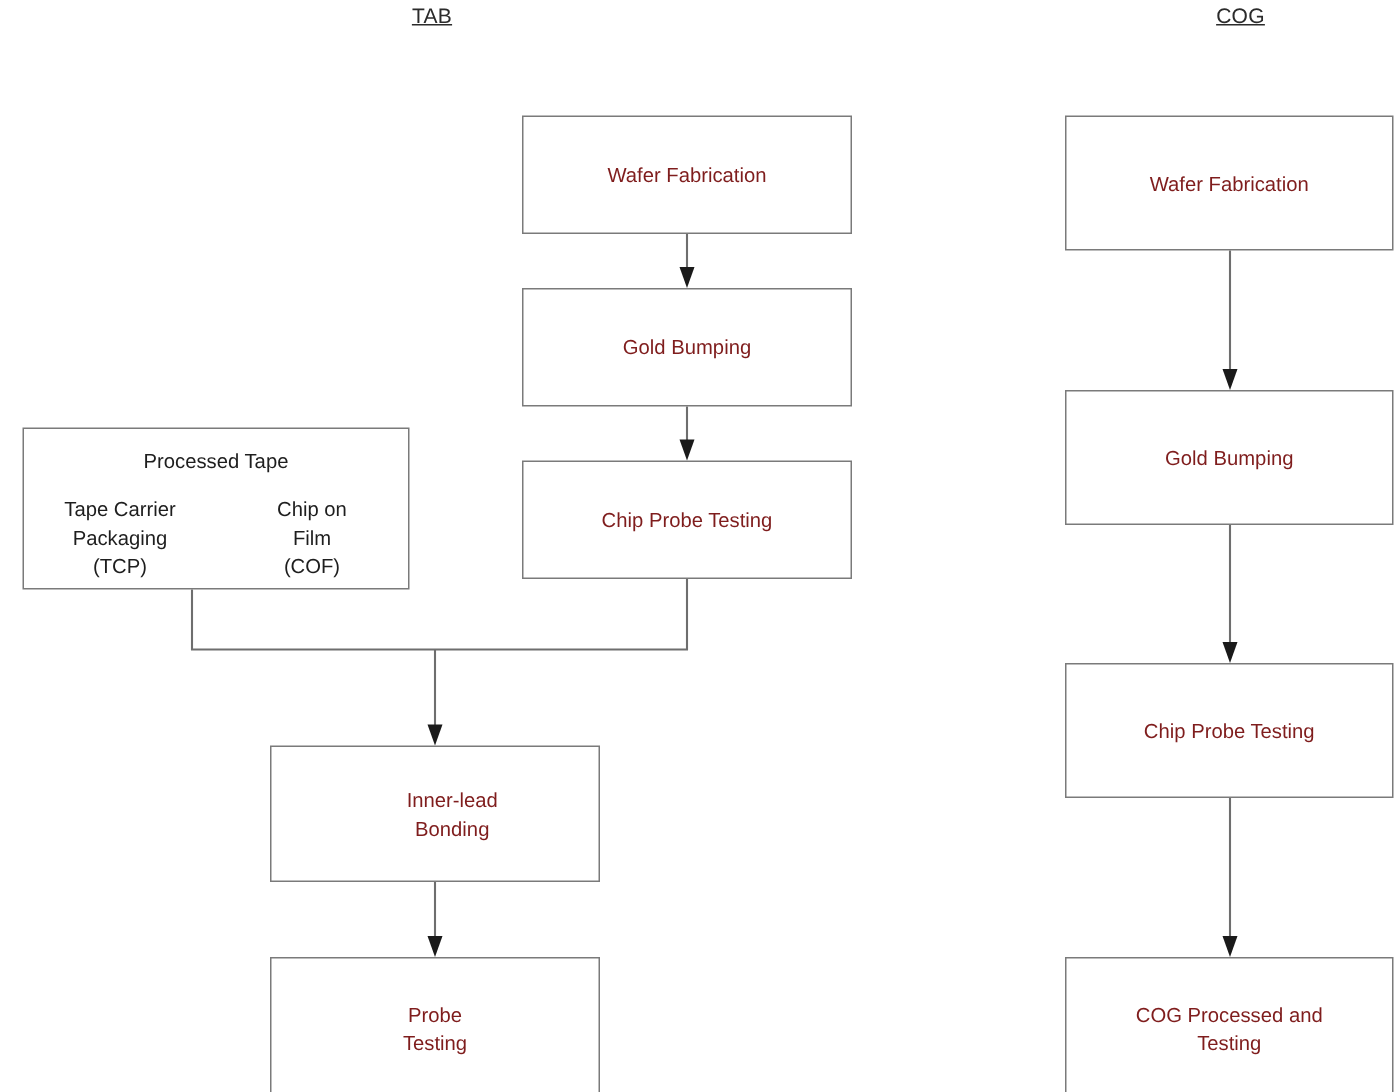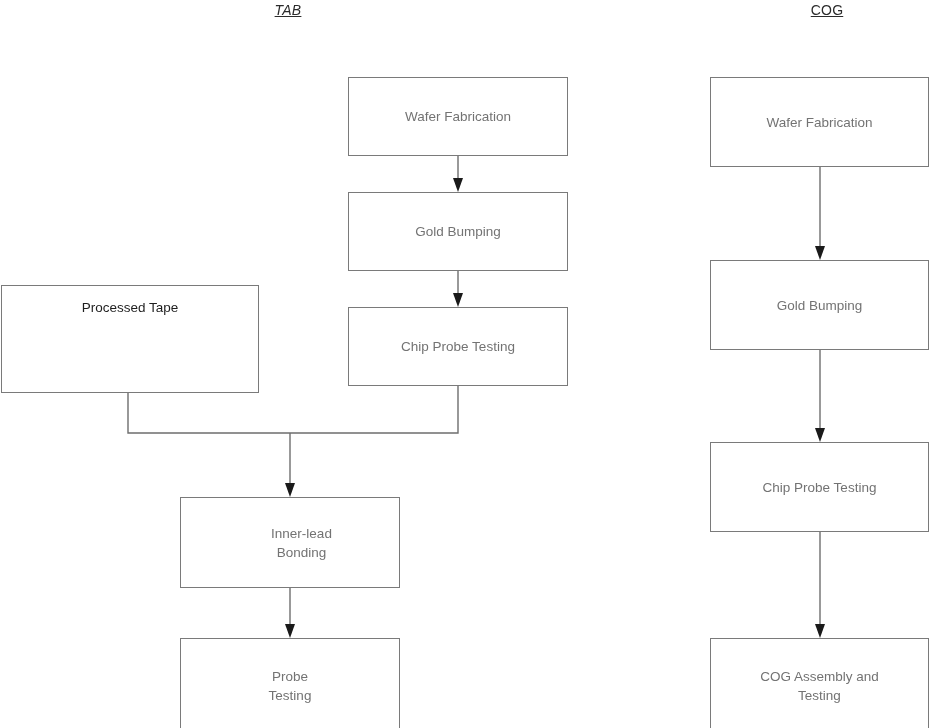--- a/index.html
+++ b/index.html
@@ -36,21 +36,21 @@
     position: absolute;
     box-sizing: border-box;
     border: 1px solid #7a7a7a;
     background: #ffffff;
     display: flex;
     align-items: center;
     justify-content: center;
     text-align: center;
     font-size: 13.5px;
     line-height: 19px;
-    color: #737373;
+    color: #7f1d1d;
   }
   .node .label {
     display: block;
     padding: 0 6px;
     white-space: pre-line;
   }
   
   .node-tape {
     position: absolute;
     box-sizing: border-box;
@@ -100,38 +100,46 @@
   svg.edges polygon.head {
     fill: #1a1a1a;
     stroke: none;
   }
 </style>
 </head>
 <body>
 
 <div id="canvas">
 
-  <div class="col-title" style="left: 248px; top: 2px; width: 80px; font-style: italic;">TAB</div>
+  <div class="col-title" style="left: 248px; top: 2px; width: 80px;">TAB</div>
 
   <div class="col-title" style="left: 787px; top: 2px; width: 80px;">COG</div>
 
   <div class="node" style="left: 348px; top: 77px; width: 220px; height: 79px;">
     <span class="label">Wafer Fabrication</span>
   </div>
 
   <div class="node" style="left: 348px; top: 192px; width: 220px; height: 79px;">
     <span class="label">Gold Bumping</span>
   </div>
 
   <div class="node" style="left: 348px; top: 307px; width: 220px; height: 79px;">
     <span class="label">Chip Probe Testing</span>
   </div>
 
-  <div class="node-tape" style="left: 1px; top: 285px; width: 258px; height: 108px;">
+  <div class="node-tape" style="left: 15px; top: 285px; width: 258px; height: 108px;">
     <div class="tape-header">Processed Tape</div>
+    <div class="tape-cols">
+      <div class="tape-col">Tape Carrier
+Packaging
+(TCP)</div>
+      <div class="tape-col">Chip on
+Film
+(COF)</div>
+    </div>
   </div>
 
   <div class="node" style="left: 180px; top: 497px; width: 220px; height: 91px; padding-left: 23px;">
     <span class="label">Inner-lead
 Bonding</span>
   </div>
 
   <div class="node" style="left: 180px; top: 638px; width: 220px; height: 95px;">
     <span class="label">Probe
 Testing</span>
@@ -143,21 +151,21 @@
 
   <div class="node" style="left: 710px; top: 260px; width: 219px; height: 90px;">
     <span class="label">Gold Bumping</span>
   </div>
 
   <div class="node" style="left: 710px; top: 442px; width: 219px; height: 90px;">
     <span class="label">Chip Probe Testing</span>
   </div>
 
   <div class="node" style="left: 710px; top: 638px; width: 219px; height: 95px;">
-    <span class="label">COG Assembly and
+    <span class="label">COG Processed and
 Testing</span>
   </div>
 
   <svg class="edges" viewBox="0 0 930 728" width="930" height="728">
 
     <g>
       <line x1="458" y1="156" x2="458" y2="184"></line>
       <polygon class="head" points="458,192 453,178 463,178"></polygon>
     </g>
 

